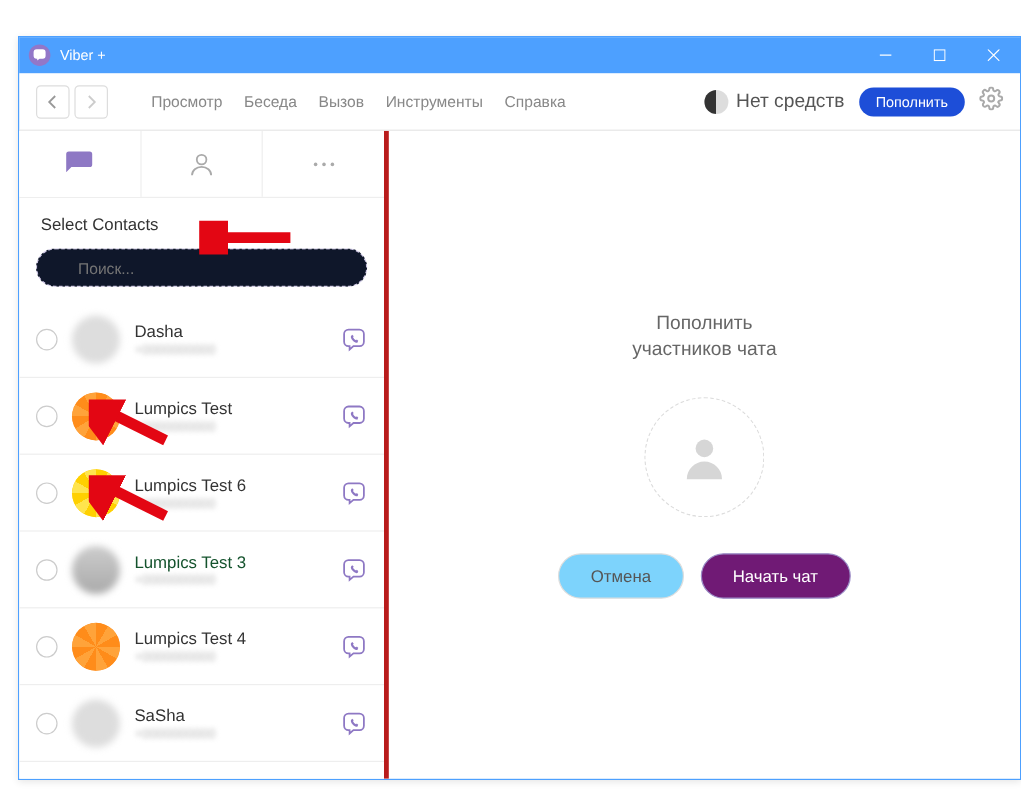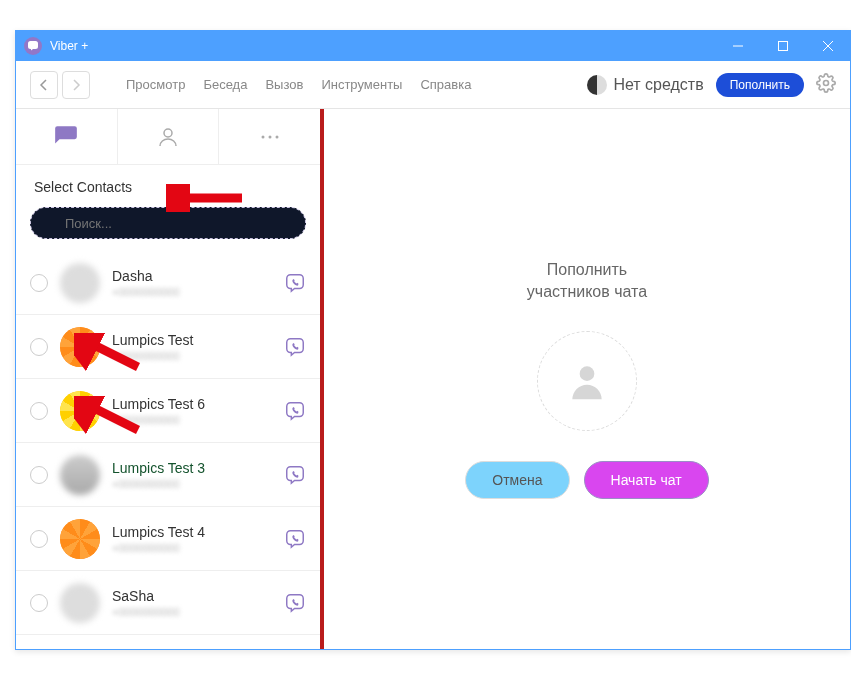--- a/index.html
+++ b/index.html
@@ -58,21 +58,21 @@
 .contact-sub { font-size:11px; color:#bbb; filter:blur(2px); }
 .contact.dim .contact-name { color:#14532d; }
 .viber-badge { width:22px; height:22px; color:#8e78c4; flex-shrink:0; }
 
 
 .right { flex:1; display:flex; flex-direction:column; align-items:center; justify-content:center; gap:18px; padding:40px; }
 .right-title { color:#666; font-size:16px; text-align:center; line-height:1.4; }
 .placeholder-avatar { width:100px; height:100px; border:1px dashed #ddd; border-radius:50%; display:flex; align-items:center; justify-content:center; color:#ccc; margin: 10px 0 12px; }
 .action-row { display:flex; gap:14px; }
 .btn { border-radius:22px; padding:10px 26px; font-size:14px; cursor:pointer; border:1px solid #ddd; background:#7dd3fc; color:#555; }
-.btn.primary { background:#d946ef; color:#fff; border-color:#9b8dc7; }
+.btn.primary { background:#701a75; color:#fff; border-color:#9b8dc7; }
 
 
 .arrow { position:absolute; z-index:50; pointer-events:none; }
 .arrow svg { display:block; }
 </style>
 </head>
 <body>
 
 <div class="window">
 

